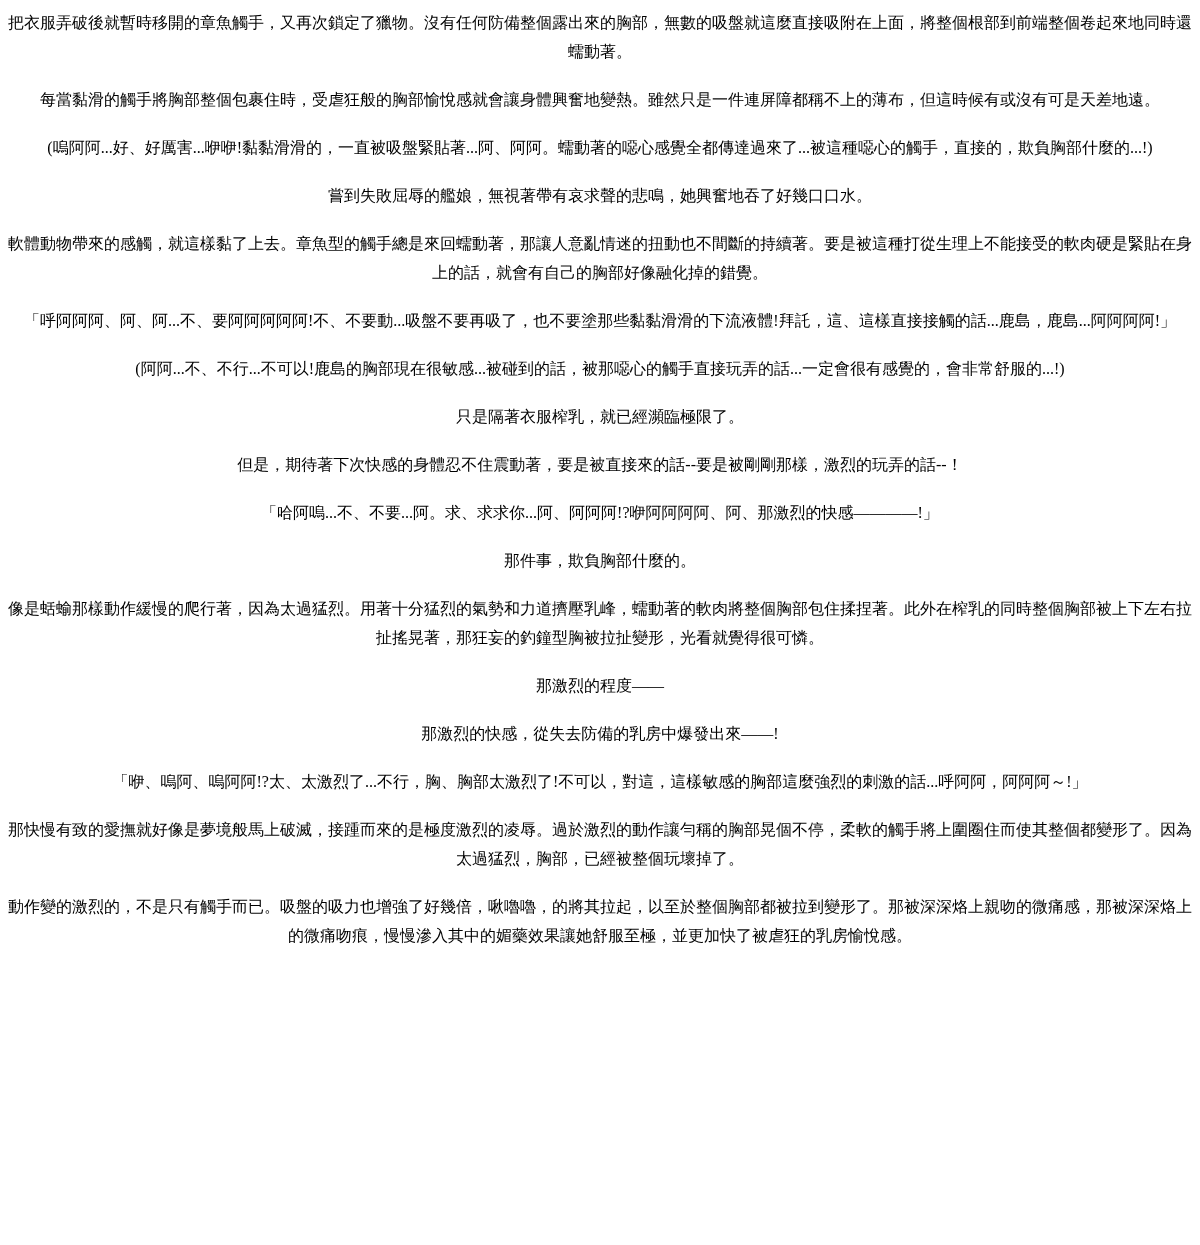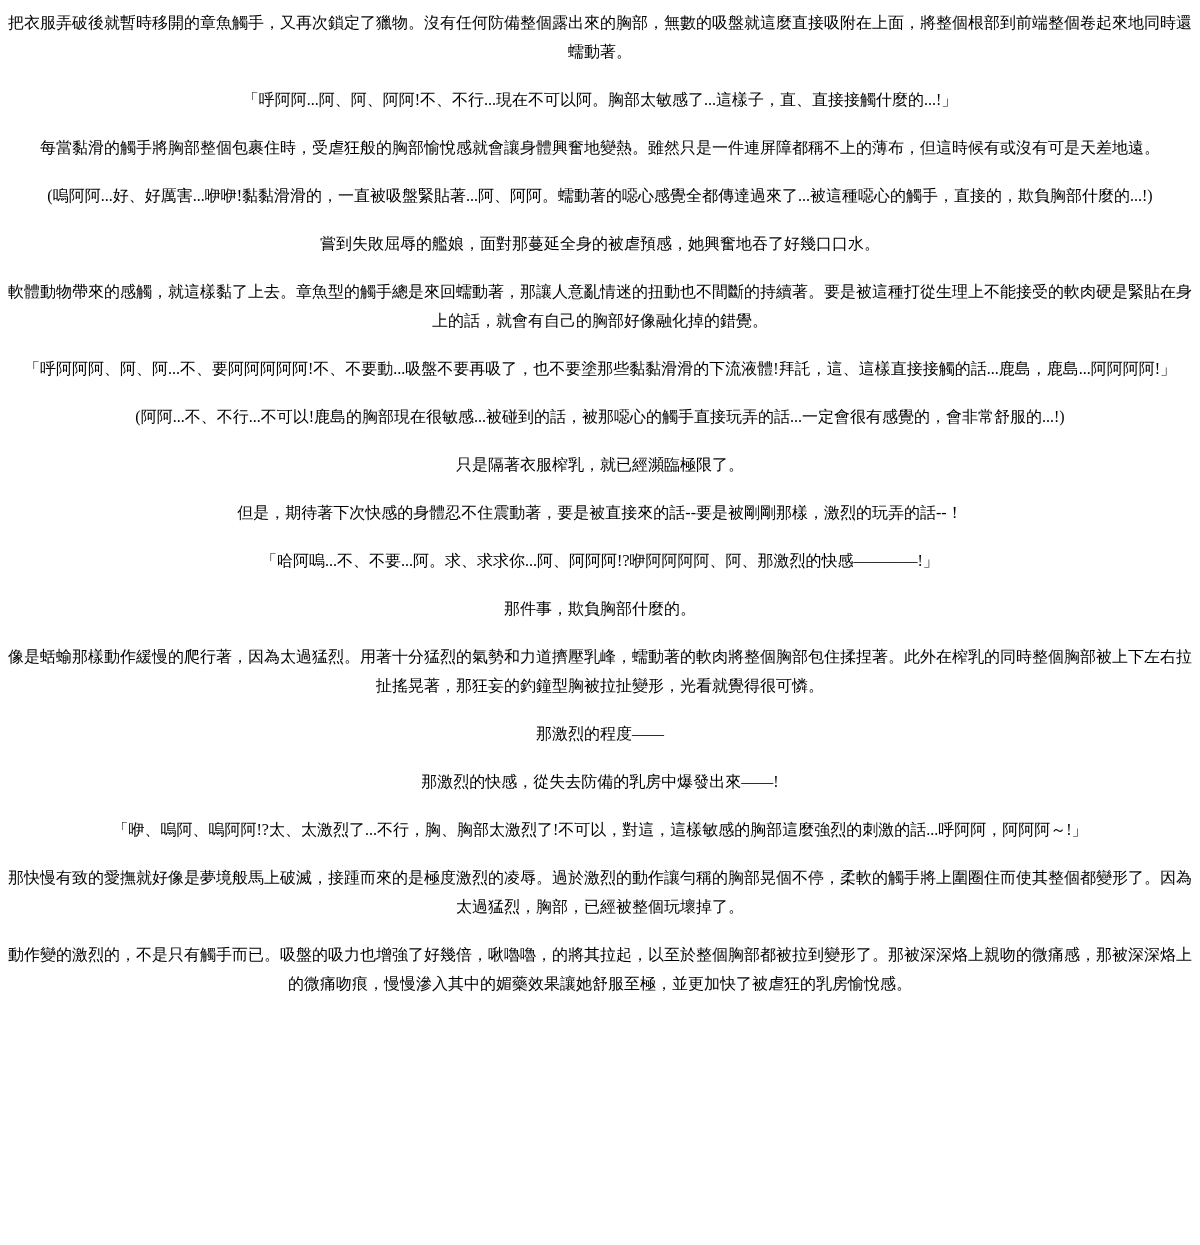--- a/index.html
+++ b/index.html
@@ -29,24 +29,23 @@
   }
   .para:last-child {
     margin-bottom: 0;
   }
 </style>
 </head>
 <body>
 
 <div class="page">
   <p class="para">把衣服弄破後就暫時移開的章魚觸手，又再次鎖定了獵物。沒有任何防備整個露出來的胸部，無數的吸盤就這麼直接吸附在上面，將整個根部到前端整個卷起來地同時還蠕動著。</p>
-  <p class="para">「呼阿阿...阿、阿、阿阿!不、不行...現在不可以阿。胸部太敏感了...這樣子，直、直接接觸什麼的...!」</p>
   <p class="para">每當黏滑的觸手將胸部整個包裹住時，受虐狂般的胸部愉悅感就會讓身體興奮地變熱。雖然只是一件連屏障都稱不上的薄布，但這時候有或沒有可是天差地遠。</p>
   <p class="para">(嗚阿阿...好、好厲害...咿咿!黏黏滑滑的，一直被吸盤緊貼著...阿、阿阿。蠕動著的噁心感覺全都傳達過來了...被這種噁心的觸手，直接的，欺負胸部什麼的...!)</p>
-  <p class="para">嘗到失敗屈辱的艦娘，面對那蔓延全身的被虐預感，她興奮地吞了好幾口口水。</p>
+  <p class="para">嘗到失敗屈辱的艦娘，無視著帶有哀求聲的悲鳴，她興奮地吞了好幾口口水。</p>
   <p class="para">軟體動物帶來的感觸，就這樣黏了上去。章魚型的觸手總是來回蠕動著，那讓人意亂情迷的扭動也不間斷的持續著。要是被這種打從生理上不能接受的軟肉硬是緊貼在身上的話，就會有自己的胸部好像融化掉的錯覺。</p>
   <p class="para">「呼阿阿阿、阿、阿...不、要阿阿阿阿阿!不、不要動...吸盤不要再吸了，也不要塗那些黏黏滑滑的下流液體!拜託，這、這樣直接接觸的話...鹿島，鹿島...阿阿阿阿!」</p>
   <p class="para">(阿阿...不、不行...不可以!鹿島的胸部現在很敏感...被碰到的話，被那噁心的觸手直接玩弄的話...一定會很有感覺的，會非常舒服的...!)</p>
   <p class="para">只是隔著衣服榨乳，就已經瀕臨極限了。</p>
   <p class="para">但是，期待著下次快感的身體忍不住震動著，要是被直接來的話--要是被剛剛那樣，激烈的玩弄的話--！</p>
   <p class="para">「哈阿嗚...不、不要...阿。求、求求你...阿、阿阿阿!?咿阿阿阿阿、阿、那激烈的快感————!」</p>
   <p class="para">那件事，欺負胸部什麼的。</p>
   <p class="para">像是蛞蝓那樣動作緩慢的爬行著，因為太過猛烈。用著十分猛烈的氣勢和力道擠壓乳峰，蠕動著的軟肉將整個胸部包住揉捏著。此外在榨乳的同時整個胸部被上下左右拉扯搖晃著，那狂妄的釣鐘型胸被拉扯變形，光看就覺得很可憐。</p>
   <p class="para">那激烈的程度——</p>
   <p class="para">那激烈的快感，從失去防備的乳房中爆發出來——!</p>

